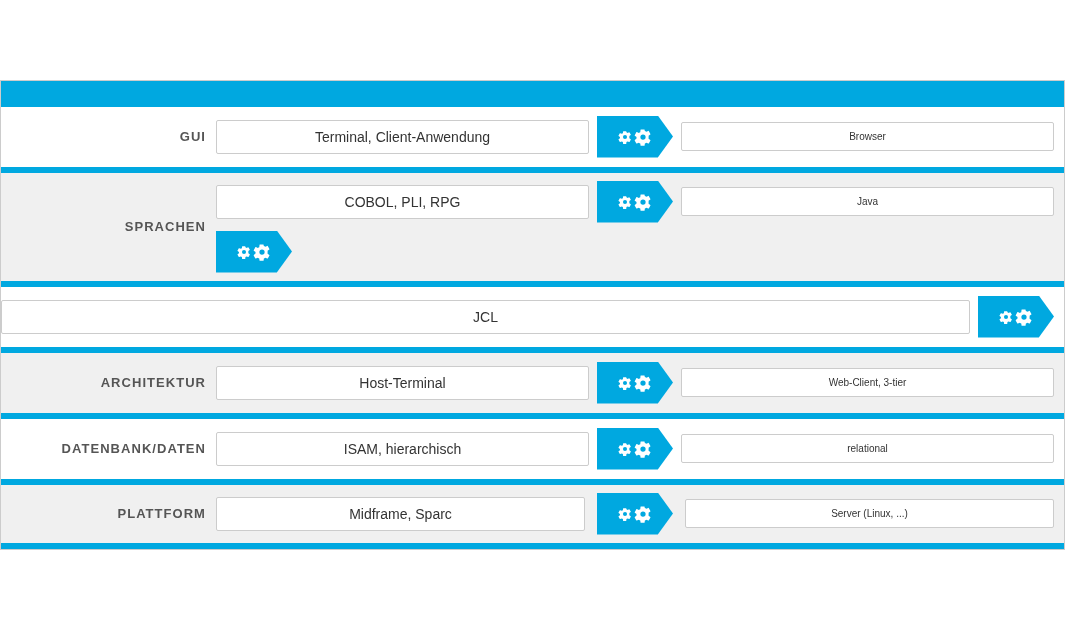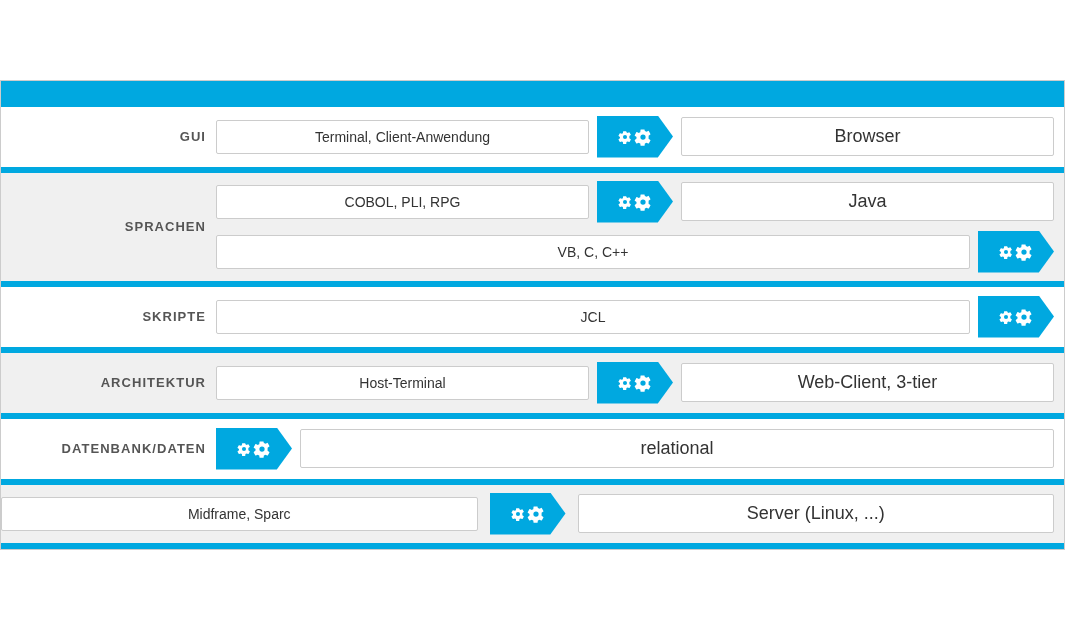--- a/index.html
+++ b/index.html
@@ -101,21 +101,21 @@
       fill: #fff;
     }
     .to-box {
       flex: 1;
       background: #fff;
       border: 1px solid #ccc;
       border-radius: 2px;
       padding: 8px 12px;
       text-align: center;
       color: #333;
-      font-size: 18px;
+      font-size: 10px;
     }
     .section-body-multi {
       display: flex;
       flex-direction: row;
       align-items: center;
       background: #fff;
       padding: 8px 0;
     }
     .section-body-multi.alt {
       background: #f0f0f0;
@@ -186,38 +186,36 @@
     </svg>
                 <svg class="gear-svg" viewBox="0 0 24 24" xmlns="http://www.w3.org/2000/svg">
       <path d="M12 15.5A3.5 3.5 0 0 1 8.5 12 3.5 3.5 0 0 1 12 8.5a3.5 3.5 0 0 1 3.5 3.5 3.5 3.5 0 0 1-3.5 3.5m7.43-2.92c.04-.34.07-.68.07-1.08s-.03-.74-.07-1.08l2.32-1.82c.21-.16.27-.45.13-.69l-2.2-3.81c-.13-.24-.41-.32-.65-.24l-2.73 1.1c-.57-.44-1.18-.79-1.85-1.06L14.16 2.8A.53.53 0 0 0 13.63 2h-4.4a.53.53 0 0 0-.53.42L8.38 5.5C7.71 5.77 7.1 6.12 6.53 6.56L3.8 5.46c-.24-.08-.52 0-.65.24L.95 9.51c-.14.24-.08.53.13.69L3.4 12c-.04.34-.07.68-.07 1.08s.03.74.07 1.08L1.08 16c-.21.16-.27.45-.13.69l2.2 3.81c.13.24.41.32.65.24l2.73-1.1c.57.44 1.18.79 1.85 1.06l.32 2.68c.07.28.31.42.53.42h4.4c.22 0 .46-.14.53-.42l.32-2.68c.67-.27 1.28-.62 1.85-1.06l2.73 1.1c.24.08.52 0 .65-.24l2.2-3.81c.14-.24.08-.53-.13-.69l-2.32-1.82z"></path>
     </svg>
       </div>
     </div>
           <div class="to-box">Java</div>
         </div>
 
         <div class="migration-row">
-          <div class="from-box">VB, C, C++</div>
           <div class="arrow-shape">
       <div class="gear-icon">
         <svg class="gear-svg-small" viewBox="0 0 24 24" xmlns="http://www.w3.org/2000/svg">
       <path d="M12 15.5A3.5 3.5 0 0 1 8.5 12 3.5 3.5 0 0 1 12 8.5a3.5 3.5 0 0 1 3.5 3.5 3.5 3.5 0 0 1-3.5 3.5m7.43-2.92c.04-.34.07-.68.07-1.08s-.03-.74-.07-1.08l2.32-1.82c.21-.16.27-.45.13-.69l-2.2-3.81c-.13-.24-.41-.32-.65-.24l-2.73 1.1c-.57-.44-1.18-.79-1.85-1.06L14.16 2.8A.53.53 0 0 0 13.63 2h-4.4a.53.53 0 0 0-.53.42L8.38 5.5C7.71 5.77 7.1 6.12 6.53 6.56L3.8 5.46c-.24-.08-.52 0-.65.24L.95 9.51c-.14.24-.08.53.13.69L3.4 12c-.04.34-.07.68-.07 1.08s.03.74.07 1.08L1.08 16c-.21.16-.27.45-.13.69l2.2 3.81c.13.24.41.32.65.24l2.73-1.1c.57.44 1.18.79 1.85 1.06l.32 2.68c.07.28.31.42.53.42h4.4c.22 0 .46-.14.53-.42l.32-2.68c.67-.27 1.28-.62 1.85-1.06l2.73 1.1c.24.08.52 0 .65-.24l2.2-3.81c.14-.24.08-.53-.13-.69l-2.32-1.82z"></path>
     </svg>
                 <svg class="gear-svg" viewBox="0 0 24 24" xmlns="http://www.w3.org/2000/svg">
       <path d="M12 15.5A3.5 3.5 0 0 1 8.5 12 3.5 3.5 0 0 1 12 8.5a3.5 3.5 0 0 1 3.5 3.5 3.5 3.5 0 0 1-3.5 3.5m7.43-2.92c.04-.34.07-.68.07-1.08s-.03-.74-.07-1.08l2.32-1.82c.21-.16.27-.45.13-.69l-2.2-3.81c-.13-.24-.41-.32-.65-.24l-2.73 1.1c-.57-.44-1.18-.79-1.85-1.06L14.16 2.8A.53.53 0 0 0 13.63 2h-4.4a.53.53 0 0 0-.53.42L8.38 5.5C7.71 5.77 7.1 6.12 6.53 6.56L3.8 5.46c-.24-.08-.52 0-.65.24L.95 9.51c-.14.24-.08.53.13.69L3.4 12c-.04.34-.07.68-.07 1.08s.03.74.07 1.08L1.08 16c-.21.16-.27.45-.13.69l2.2 3.81c.13.24.41.32.65.24l2.73-1.1c.57.44 1.18.79 1.85 1.06l.32 2.68c.07.28.31.42.53.42h4.4c.22 0 .46-.14.53-.42l.32-2.68c.67-.27 1.28-.62 1.85-1.06l2.73 1.1c.24.08.52 0 .65-.24l2.2-3.81c.14-.24.08-.53-.13-.69l-2.32-1.82z"></path>
     </svg>
       </div>
     </div>
         </div>
 
         </div>
       </div>
       <div class="section-divider"></div>
       <div class="section-body">
-        <div class="section-label">SKRIPTE</div>
         <div class="section-content">
 
         <div class="migration-row">
           <div class="from-box">JCL</div>
           <div class="arrow-shape">
       <div class="gear-icon">
         <svg class="gear-svg-small" viewBox="0 0 24 24" xmlns="http://www.w3.org/2000/svg">
       <path d="M12 15.5A3.5 3.5 0 0 1 8.5 12 3.5 3.5 0 0 1 12 8.5a3.5 3.5 0 0 1 3.5 3.5 3.5 3.5 0 0 1-3.5 3.5m7.43-2.92c.04-.34.07-.68.07-1.08s-.03-.74-.07-1.08l2.32-1.82c.21-.16.27-.45.13-.69l-2.2-3.81c-.13-.24-.41-.32-.65-.24l-2.73 1.1c-.57-.44-1.18-.79-1.85-1.06L14.16 2.8A.53.53 0 0 0 13.63 2h-4.4a.53.53 0 0 0-.53.42L8.38 5.5C7.71 5.77 7.1 6.12 6.53 6.56L3.8 5.46c-.24-.08-.52 0-.65.24L.95 9.51c-.14.24-.08.53.13.69L3.4 12c-.04.34-.07.68-.07 1.08s.03.74.07 1.08L1.08 16c-.21.16-.27.45-.13.69l2.2 3.81c.13.24.41.32.65.24l2.73-1.1c.57.44 1.18.79 1.85 1.06l.32 2.68c.07.28.31.42.53.42h4.4c.22 0 .46-.14.53-.42l.32-2.68c.67-.27 1.28-.62 1.85-1.06l2.73 1.1c.24.08.52 0 .65-.24l2.2-3.81c.14-.24.08-.53-.13-.69l-2.32-1.82z"></path>
     </svg>
                 <svg class="gear-svg" viewBox="0 0 24 24" xmlns="http://www.w3.org/2000/svg">
@@ -250,37 +248,39 @@
         </div>
 
         </div>
       </div>
       <div class="section-divider"></div>
       <div class="section-body">
         <div class="section-label">DATENBANK/DATEN</div>
         <div class="section-content">
 
         <div class="migration-row">
+          <div class="from-box">ISAM, hierarchisch</div>
           <div class="arrow-shape">
       <div class="gear-icon">
         <svg class="gear-svg-small" viewBox="0 0 24 24" xmlns="http://www.w3.org/2000/svg">
       <path d="M12 15.5A3.5 3.5 0 0 1 8.5 12 3.5 3.5 0 0 1 12 8.5a3.5 3.5 0 0 1 3.5 3.5 3.5 3.5 0 0 1-3.5 3.5m7.43-2.92c.04-.34.07-.68.07-1.08s-.03-.74-.07-1.08l2.32-1.82c.21-.16.27-.45.13-.69l-2.2-3.81c-.13-.24-.41-.32-.65-.24l-2.73 1.1c-.57-.44-1.18-.79-1.85-1.06L14.16 2.8A.53.53 0 0 0 13.63 2h-4.4a.53.53 0 0 0-.53.42L8.38 5.5C7.71 5.77 7.1 6.12 6.53 6.56L3.8 5.46c-.24-.08-.52 0-.65.24L.95 9.51c-.14.24-.08.53.13.69L3.4 12c-.04.34-.07.68-.07 1.08s.03.74.07 1.08L1.08 16c-.21.16-.27.45-.13.69l2.2 3.81c.13.24.41.32.65.24l2.73-1.1c.57.44 1.18.79 1.85 1.06l.32 2.68c.07.28.31.42.53.42h4.4c.22 0 .46-.14.53-.42l.32-2.68c.67-.27 1.28-.62 1.85-1.06l2.73 1.1c.24.08.52 0 .65-.24l2.2-3.81c.14-.24.08-.53-.13-.69l-2.32-1.82z"></path>
     </svg>
                 <svg class="gear-svg" viewBox="0 0 24 24" xmlns="http://www.w3.org/2000/svg">
       <path d="M12 15.5A3.5 3.5 0 0 1 8.5 12 3.5 3.5 0 0 1 12 8.5a3.5 3.5 0 0 1 3.5 3.5 3.5 3.5 0 0 1-3.5 3.5m7.43-2.92c.04-.34.07-.68.07-1.08s-.03-.74-.07-1.08l2.32-1.82c.21-.16.27-.45.13-.69l-2.2-3.81c-.13-.24-.41-.32-.65-.24l-2.73 1.1c-.57-.44-1.18-.79-1.85-1.06L14.16 2.8A.53.53 0 0 0 13.63 2h-4.4a.53.53 0 0 0-.53.42L8.38 5.5C7.71 5.77 7.1 6.12 6.53 6.56L3.8 5.46c-.24-.08-.52 0-.65.24L.95 9.51c-.14.24-.08.53.13.69L3.4 12c-.04.34-.07.68-.07 1.08s.03.74.07 1.08L1.08 16c-.21.16-.27.45-.13.69l2.2 3.81c.13.24.41.32.65.24l2.73-1.1c.57.44 1.18.79 1.85 1.06l.32 2.68c.07.28.31.42.53.42h4.4c.22 0 .46-.14.53-.42l.32-2.68c.67-.27 1.28-.62 1.85-1.06l2.73 1.1c.24.08.52 0 .65-.24l2.2-3.81c.14-.24.08-.53-.13-.69l-2.32-1.82z"></path>
     </svg>
       </div>
     </div>
           <div class="to-box">relational</div>
         </div>
 
         </div>
       </div>
       <div class="section-divider"></div>
       <div class="section-body-multi alt">
+        <div class="section-label">PLATTFORM</div>
         <div class="multi-content">
           <div class="multi-left">
             <div class="from-box">Midframe, Sparc</div>
           </div>
           <div class="arrow-shape">
       <div class="gear-icon">
         <svg class="gear-svg-small" viewBox="0 0 24 24" xmlns="http://www.w3.org/2000/svg">
       <path d="M12 15.5A3.5 3.5 0 0 1 8.5 12 3.5 3.5 0 0 1 12 8.5a3.5 3.5 0 0 1 3.5 3.5 3.5 3.5 0 0 1-3.5 3.5m7.43-2.92c.04-.34.07-.68.07-1.08s-.03-.74-.07-1.08l2.32-1.82c.21-.16.27-.45.13-.69l-2.2-3.81c-.13-.24-.41-.32-.65-.24l-2.73 1.1c-.57-.44-1.18-.79-1.85-1.06L14.16 2.8A.53.53 0 0 0 13.63 2h-4.4a.53.53 0 0 0-.53.42L8.38 5.5C7.71 5.77 7.1 6.12 6.53 6.56L3.8 5.46c-.24-.08-.52 0-.65.24L.95 9.51c-.14.24-.08.53.13.69L3.4 12c-.04.34-.07.68-.07 1.08s.03.74.07 1.08L1.08 16c-.21.16-.27.45-.13.69l2.2 3.81c.13.24.41.32.65.24l2.73-1.1c.57.44 1.18.79 1.85 1.06l.32 2.68c.07.28.31.42.53.42h4.4c.22 0 .46-.14.53-.42l.32-2.68c.67-.27 1.28-.62 1.85-1.06l2.73 1.1c.24.08.52 0 .65-.24l2.2-3.81c.14-.24.08-.53-.13-.69l-2.32-1.82z"></path>
     </svg>
               <svg class="gear-svg" viewBox="0 0 24 24" xmlns="http://www.w3.org/2000/svg">

